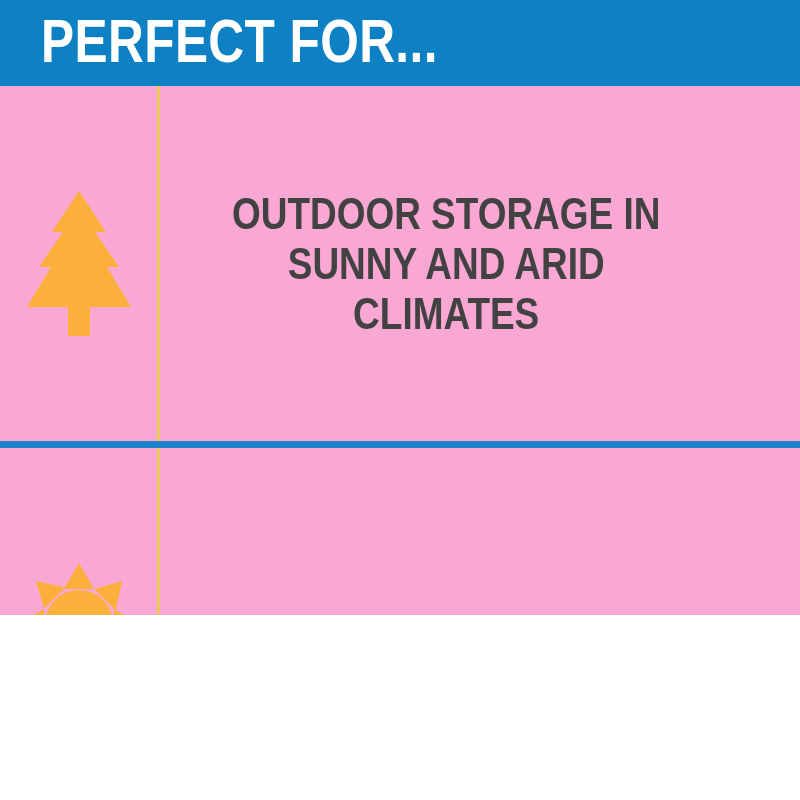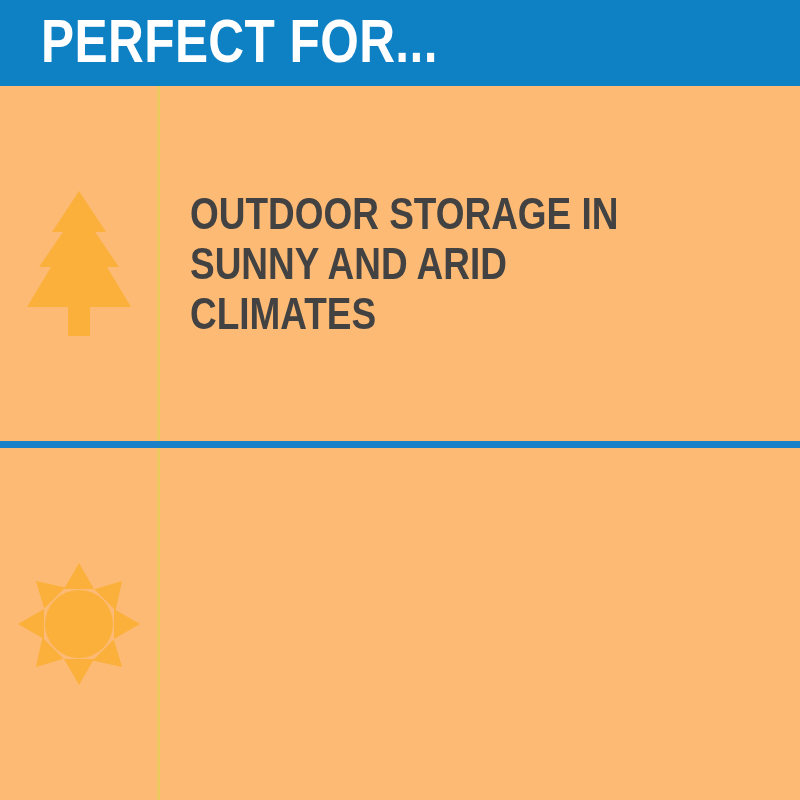--- a/index.html
+++ b/index.html
@@ -11,23 +11,24 @@
     width: 800px;
     height: 800px;
     background: #ffffff;
     font-family: "Liberation Sans", sans-serif;
     overflow: hidden;
   }
 
   #page {
     position: relative;
     width: 800px;
-    height: 800px;
-    background: #fdba74;
+    height: 615px;
+    background: #f9a8d4;
     overflow: hidden;
+    text-align: center;
   }
 
   
   .header-bar {
     position: absolute;
     left: 0;
     top: 0;
     width: 800px;
     height: 86px;
     background: #0e80c4;

